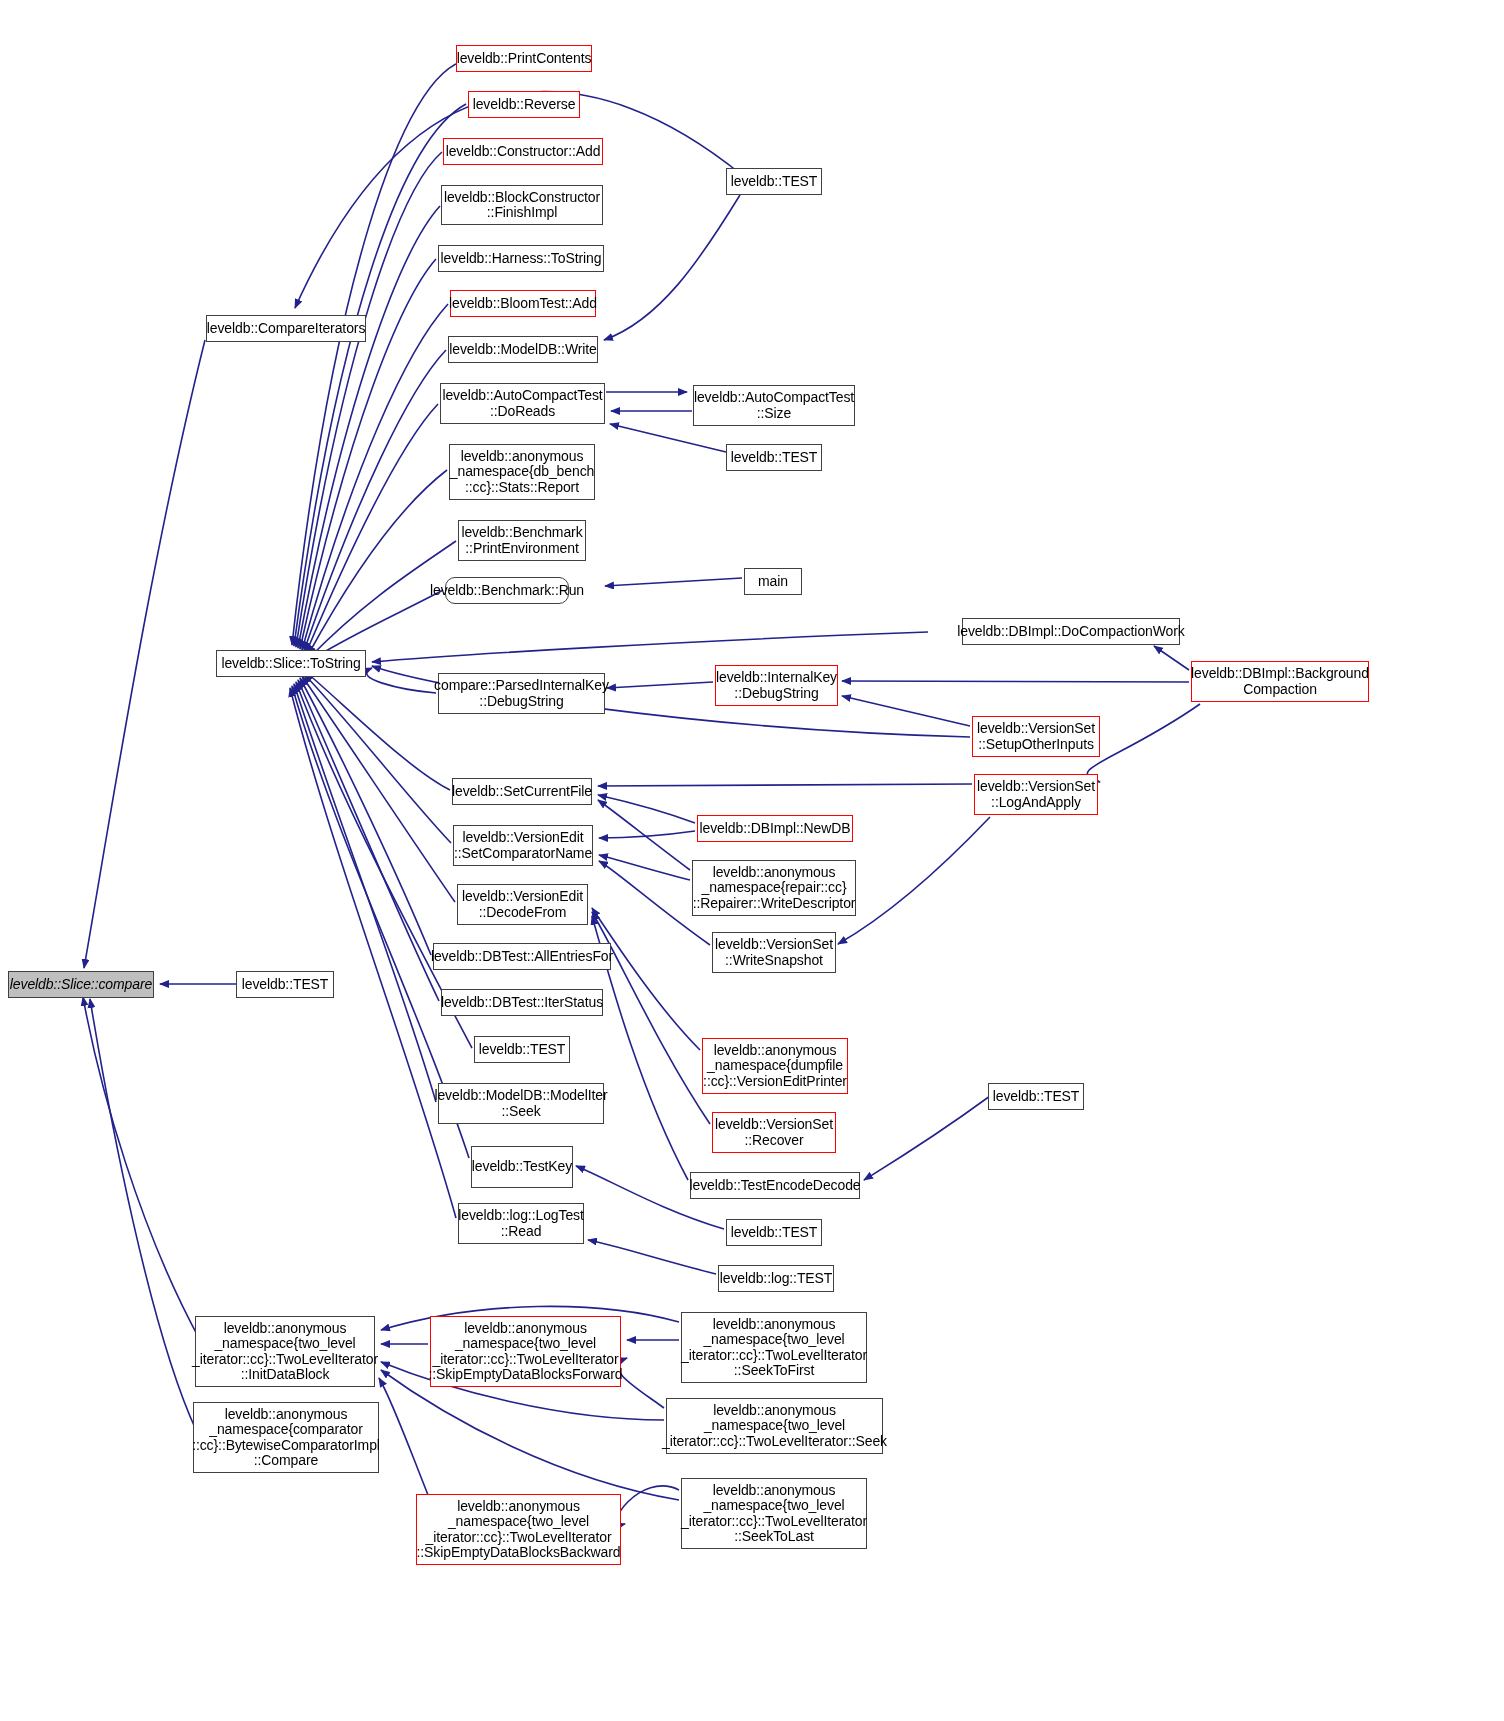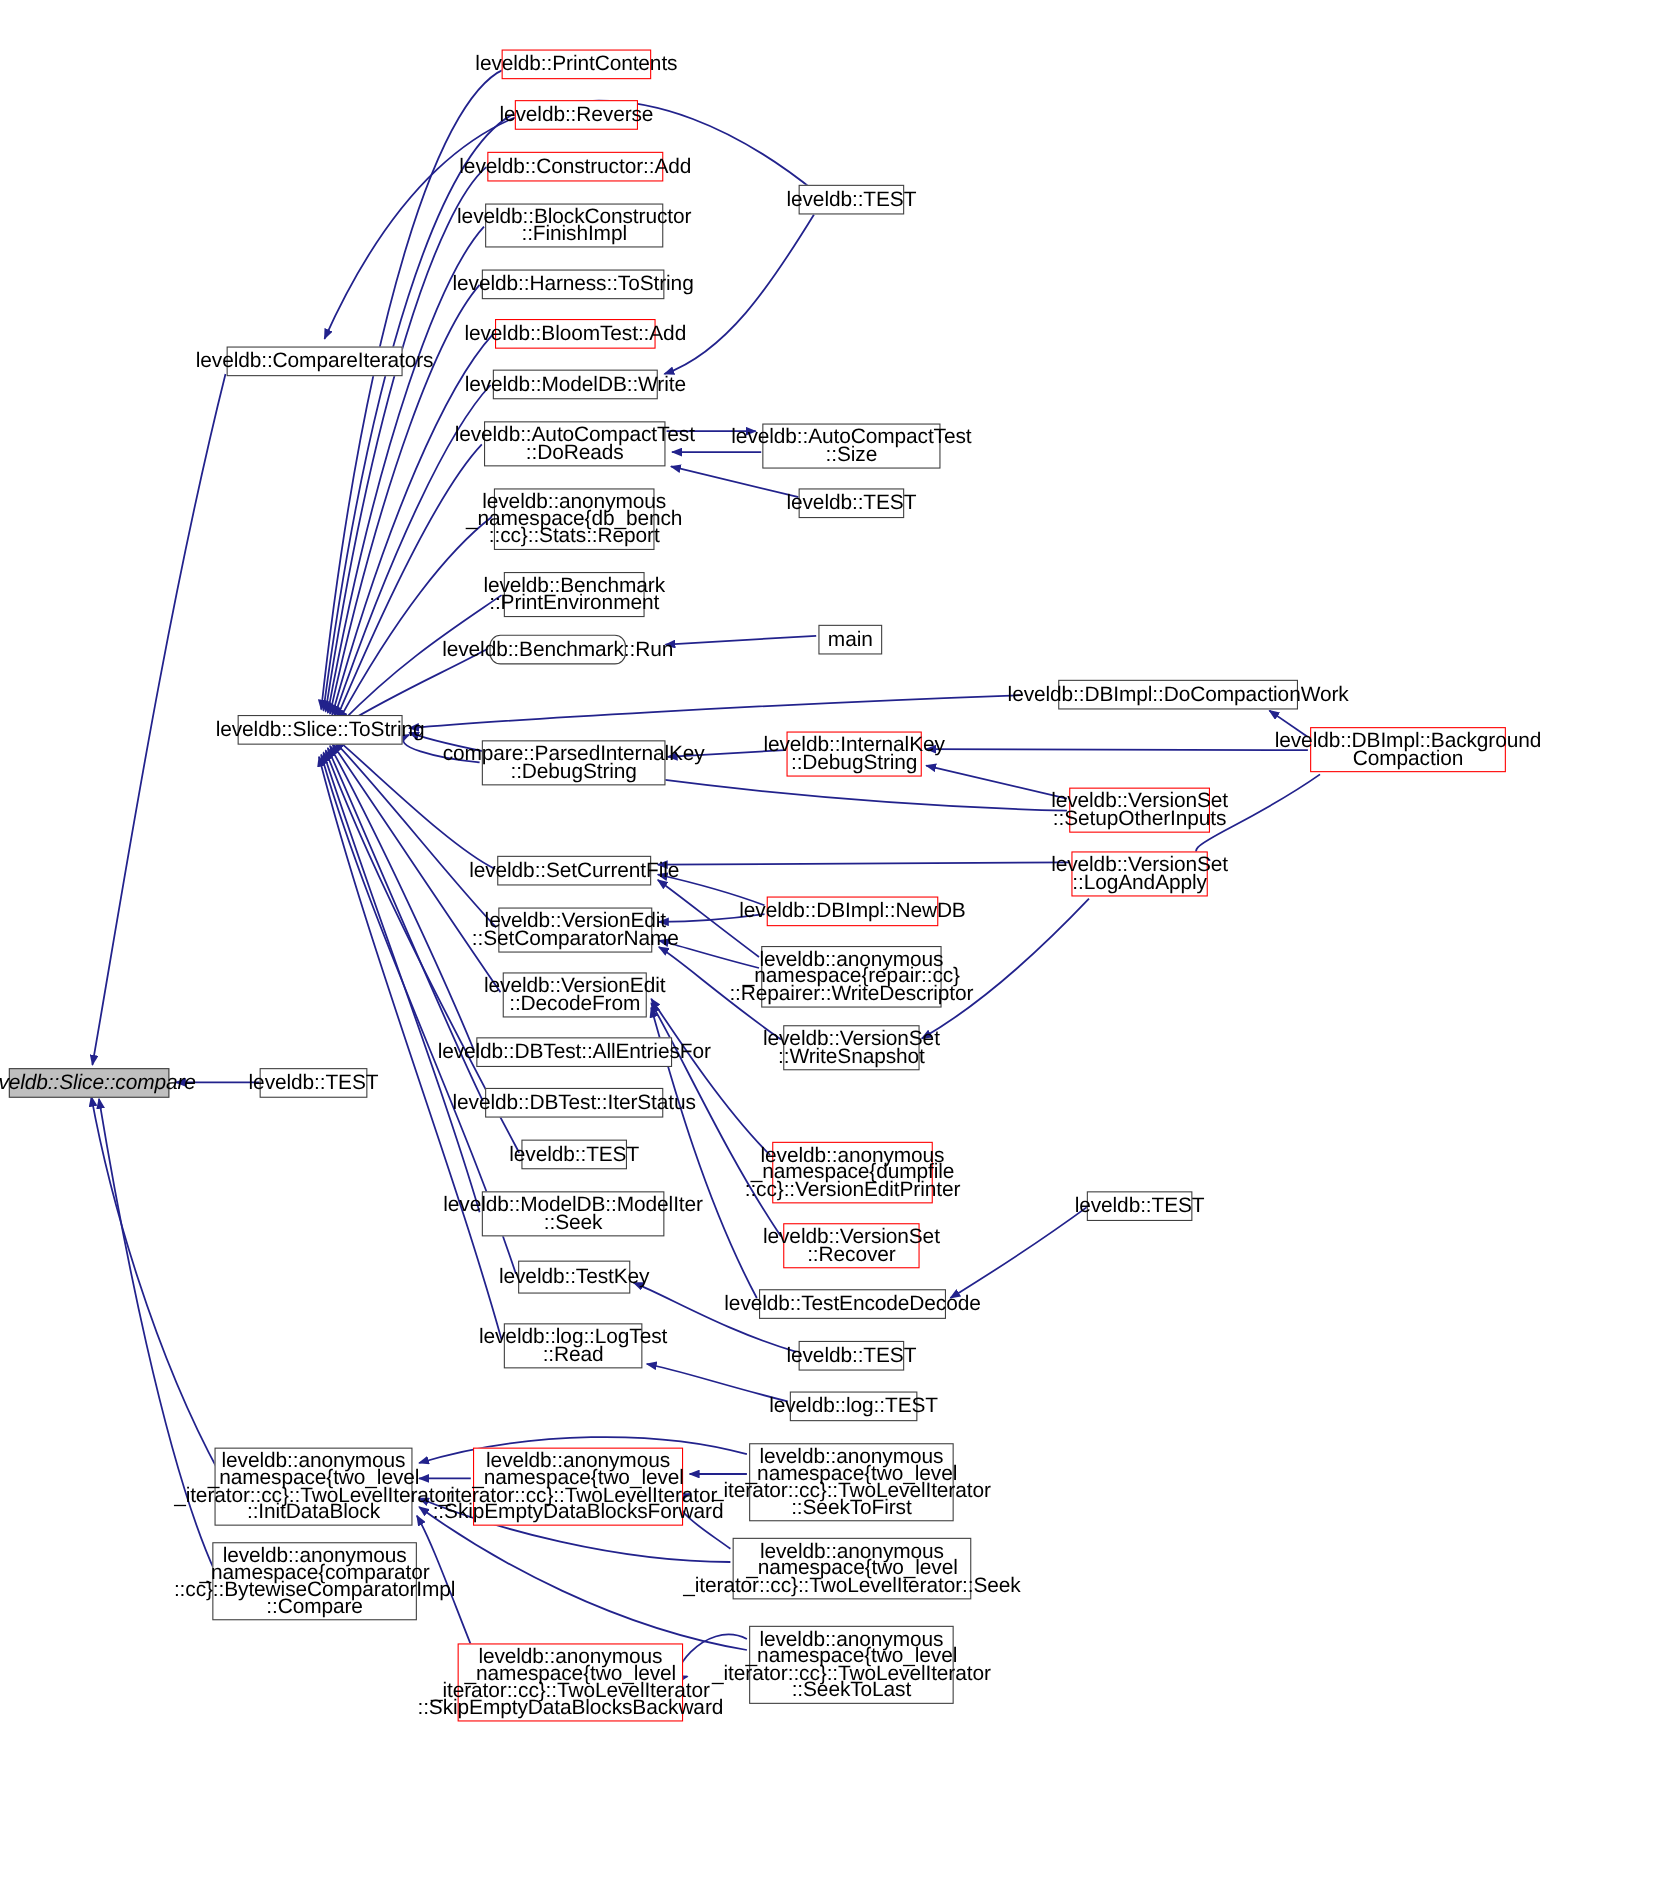--- a/index.html
+++ b/index.html
@@ -26,21 +26,21 @@
   .node {
     position: absolute;
     box-sizing: border-box;
     display: flex;
     align-items: center;
     justify-content: center;
     text-align: center;
     background: #ffffff;
     border: 1px solid #404040;
     color: #000000;
-    font-size: 19px;
+    font-size: 14px;
     line-height: 15.5px;
     letter-spacing: -0.1px;
     white-space: pre-line;
     padding: 0 18px;
     z-index: 2;
   }
   .node.red {
     border: 1px solid #ff0000;
   }
   .node.root {
@@ -167,21 +167,21 @@
     <div class="node" style="left: 452px; top: 778px; width: 140px; height: 27px;">leveldb::SetCurrentFile</div>
     <div class="node" style="left: 453px; top: 825px; width: 140px; height: 41px;">leveldb::VersionEdit
 ::SetComparatorName</div>
     <div class="node" style="left: 457px; top: 884px; width: 131px; height: 41px;">leveldb::VersionEdit
 ::DecodeFrom</div>
     <div class="node" style="left: 433px; top: 943px; width: 178px; height: 27px;">leveldb::DBTest::AllEntriesFor</div>
     <div class="node" style="left: 441px; top: 989px; width: 162px; height: 27px;">leveldb::DBTest::IterStatus</div>
     <div class="node" style="left: 474px; top: 1036px; width: 96px; height: 27px;">leveldb::TEST</div>
     <div class="node" style="left: 438px; top: 1083px; width: 166px; height: 41px;">leveldb::ModelDB::ModelIter
 ::Seek</div>
-    <div class="node" style="left: 471px; top: 1146px; width: 102px; height: 30px;">leveldb::TestKey</div>
+    <div class="node" style="left: 471px; top: 1146px; width: 102px; height: 42px;">leveldb::TestKey</div>
     <div class="node" style="left: 458px; top: 1203px; width: 126px; height: 41px;">leveldb::log::LogTest
 ::Read</div>
     <div class="node" style="left: 206px; top: 315px; width: 160px; height: 27px;">leveldb::CompareIterators</div>
     <div class="node root" style="left: 8px; top: 971px; width: 146px; height: 27px; font-style: italic;">leveldb::Slice::compare</div>
     <div class="node" style="left: 236px; top: 971px; width: 98px; height: 27px;">leveldb::TEST</div>
     <div class="node" style="left: 726px; top: 168px; width: 96px; height: 27px;">leveldb::TEST</div>
     <div class="node" style="left: 693px; top: 385px; width: 162px; height: 41px;">leveldb::AutoCompactTest
 ::Size</div>
     <div class="node" style="left: 726px; top: 444px; width: 96px; height: 27px;">leveldb::TEST</div>
     <div class="node" style="left: 744px; top: 568px; width: 58px; height: 27px;">main</div>

